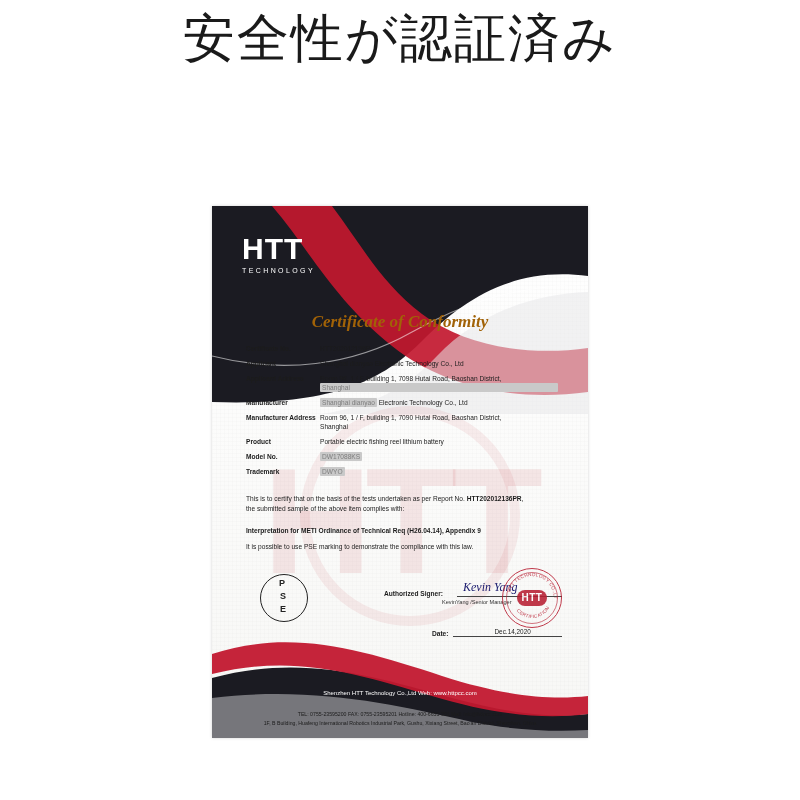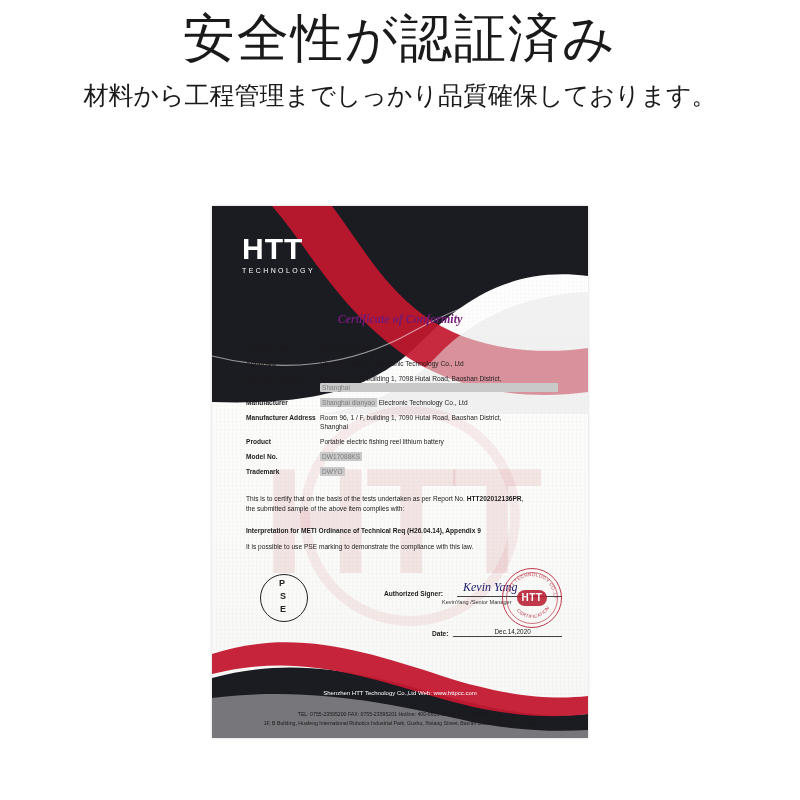--- a/index.html
+++ b/index.html
@@ -127,22 +127,22 @@
   
   .cert-title {
     position: absolute;
     left: 0;
     top: 106px;
     width: 376px;
     text-align: center;
     font-family: "Liberation Serif", serif;
     font-style: italic;
     font-weight: bold;
-    font-size: 12px;
-    color: #701a75;
+    font-size: 17px;
+    color: #a16207;
     z-index: 6;
   }
 
   
   .fields {
     position: absolute;
     left: 34px;
     top: 138px;
     width: 312px;
     z-index: 6;
@@ -345,21 +345,20 @@
     z-index: 6;
   }
 </style>
 </head>
 <body>
 
 <div class="page">
 
   <div class="headline">安全性が認証済み</div>
   <div class="subcopy">
-    <div class="line">材料から工程管理までしっかり品質確保しております。</div>
   </div>
 
   <div class="cert">
     <div class="cert-paper"></div>
 
     <svg class="swoosh swoosh-top" viewBox="0 0 376 220" preserveAspectRatio="none">
       <path d="M0,0 L376,0 L376,70 C300,60 250,95 210,135 C170,175 120,200 0,196 Z" fill="#1b1b22"></path>
       <path d="M0,0 L120,0 C150,40 170,78 210,108 C255,142 320,150 376,142 L376,186 C300,196 230,180 180,140 C120,92 95,40 60,0 Z" fill="#c2182f" opacity="0.92"></path>
       <path d="M376,86 C320,88 265,108 225,150 C195,182 160,200 110,208 L376,208 Z" fill="#e8e8ea" opacity="0.55"></path>
       <path d="M0,150 C70,168 140,160 200,126 C250,98 300,80 376,78" stroke="#ffffff" stroke-width="1.2" fill="none" opacity="0.55"></path>

